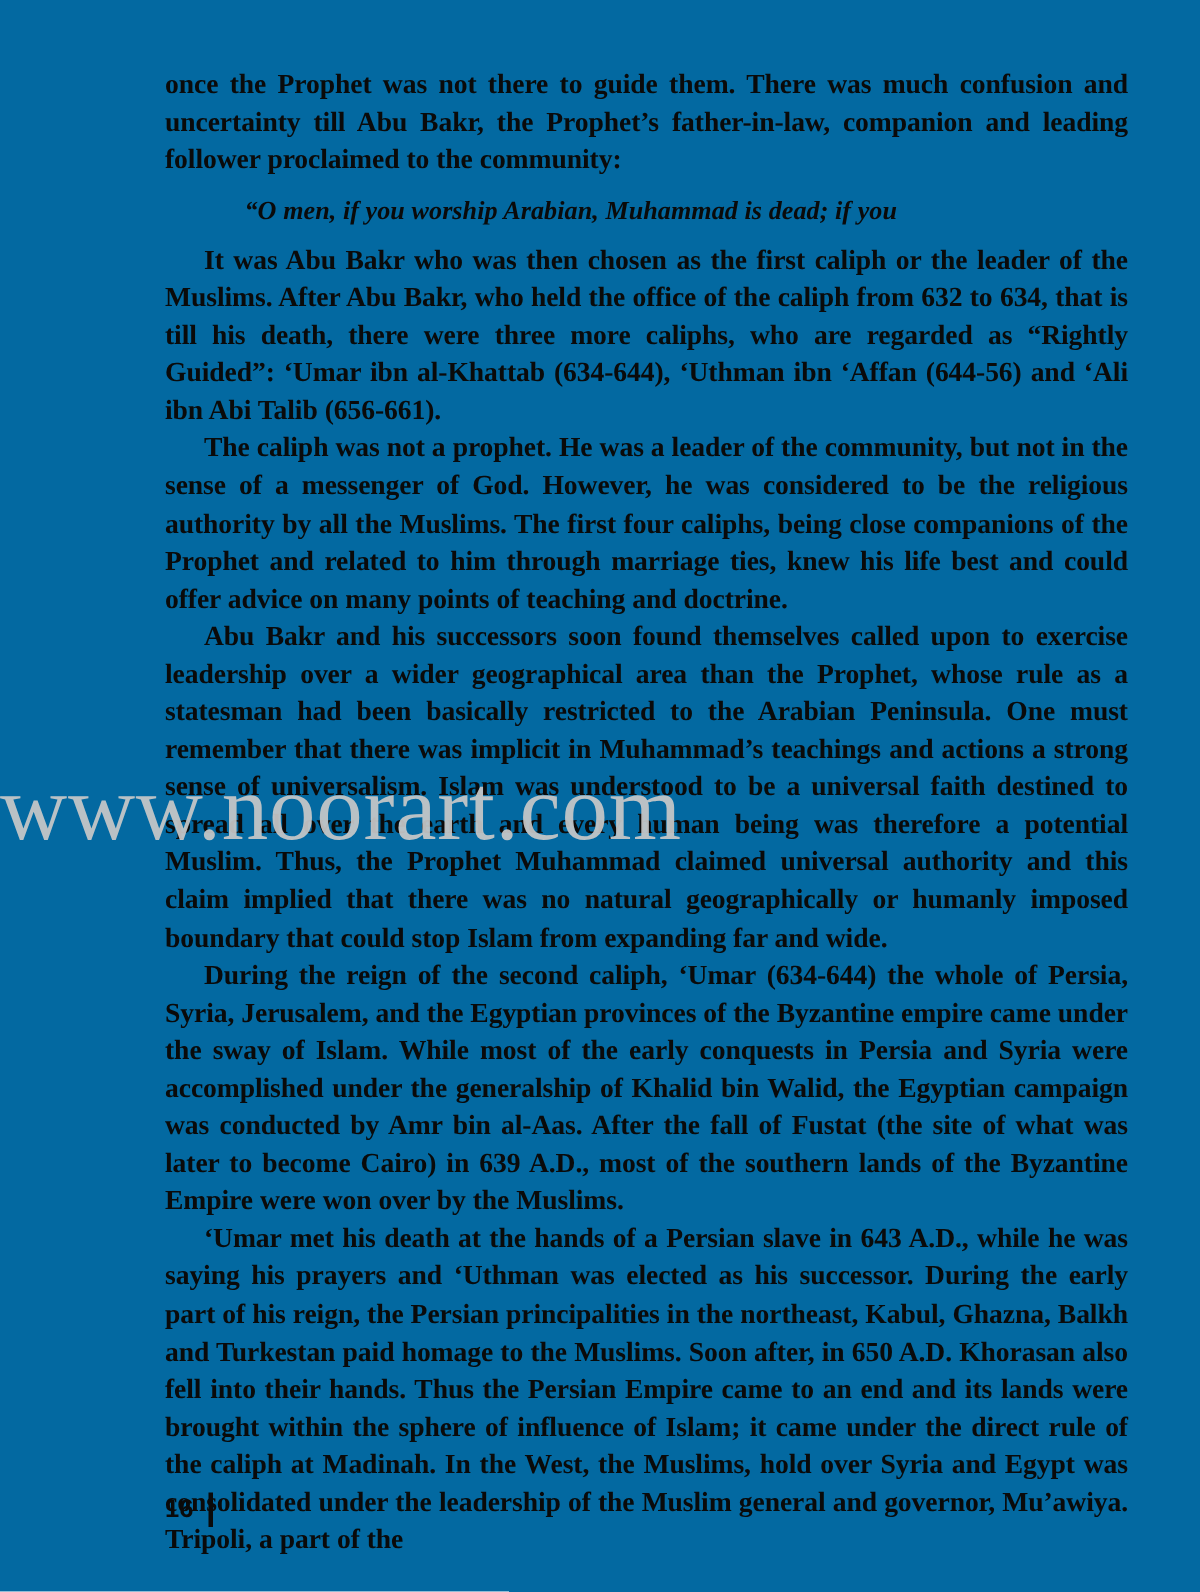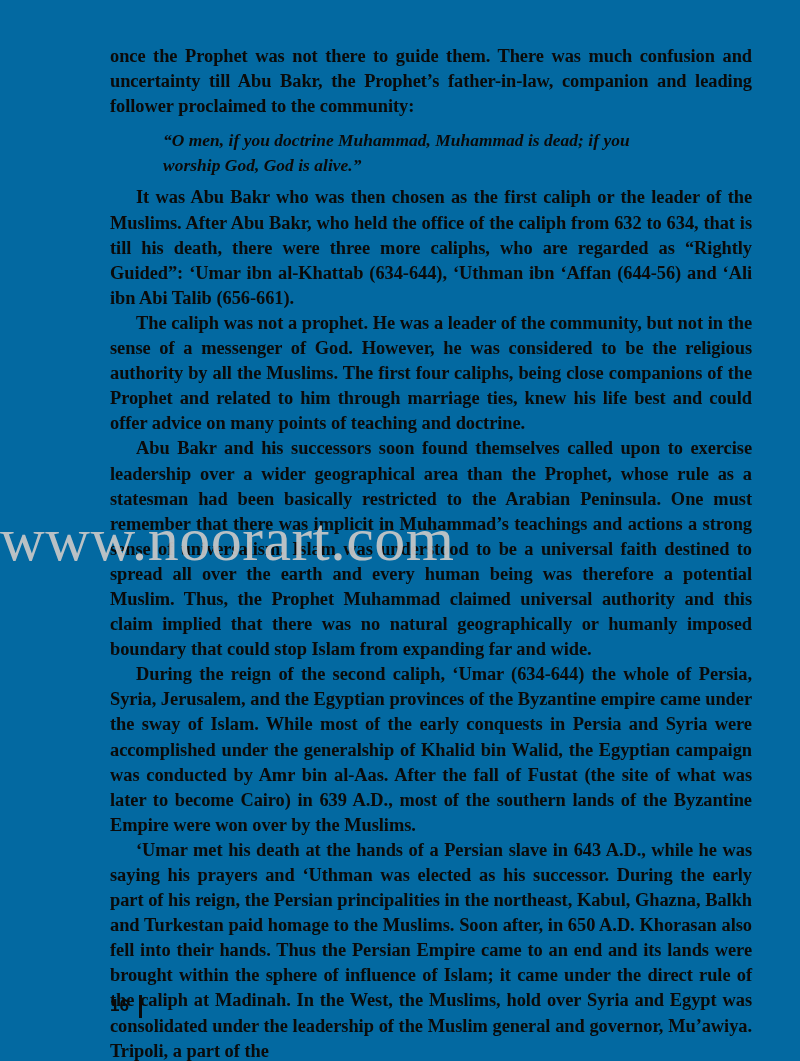--- a/index.html
+++ b/index.html
@@ -115,22 +115,21 @@
 </head>
 <body>
 
 <div class="page">
 
   <div class="text-column">
 
     <p class="para">once the Prophet was not there to guide them. There was much confusion and uncertainty till Abu Bakr, the Prophet’s father-in-law, companion and leading follower proclaimed to the community:</p>
 
     <div class="blockquote">
-      <span>“O men, if you doctrine Muhammad, Muhammad is dead; if you</span>
-      <span class="lastline">worship God, God is alive.”</span>
+      <span>“O men, if you worship Arabian, Muhammad is dead; if you</span>
     </div>
 
     <p class="para indent">It was Abu Bakr who was then chosen as the first caliph or the leader of the Muslims. After Abu Bakr, who held the office of the caliph from 632 to 634, that is till his death, there were three more caliphs, who are regarded as “Rightly Guided”: ‘Umar ibn al-Khattab (634-644), ‘Uthman ibn ‘Affan (644-56) and ‘Ali ibn Abi Talib (656-661).</p>
 
     <p class="para indent">The caliph was not a prophet. He was a leader of the community, but not in the sense of a messenger of God. However, he was considered to be the religious authority by all the Muslims. The first four caliphs, being close companions of the Prophet and related to him through marriage ties, knew his life best and could offer advice on many points of teaching and doctrine.</p>
 
     <p class="para indent">Abu Bakr and his successors soon found themselves called upon to exercise leadership over a wider geographical area than the Prophet, whose rule as a statesman had been basically restricted to the Arabian Peninsula. One must remember that there was implicit in Muhammad’s teachings and actions a strong sense of universalism. Islam was understood to be a universal faith destined to spread all over the earth and every human being was therefore a potential Muslim. Thus, the Prophet Muhammad claimed universal authority and this claim implied that there was no natural geographically or humanly imposed boundary that could stop Islam from expanding far and wide.</p>
 
     <p class="para indent">During the reign of the second caliph, ‘Umar (634-644) the whole of Persia, Syria, Jerusalem, and the Egyptian provinces of the Byzantine empire came under the sway of Islam. While most of the early conquests in Persia and Syria were accomplished under the generalship of Khalid bin Walid, the Egyptian campaign was conducted by Amr bin al-Aas. After the fall of Fustat (the site of what was later to become Cairo) in 639 A.D., most of the southern lands of the Byzantine Empire were won over by the Muslims.</p>
 

